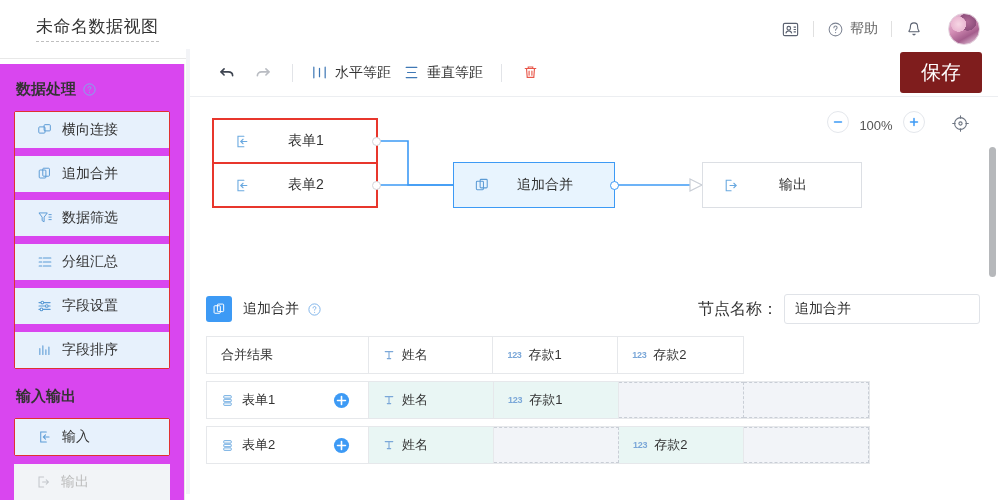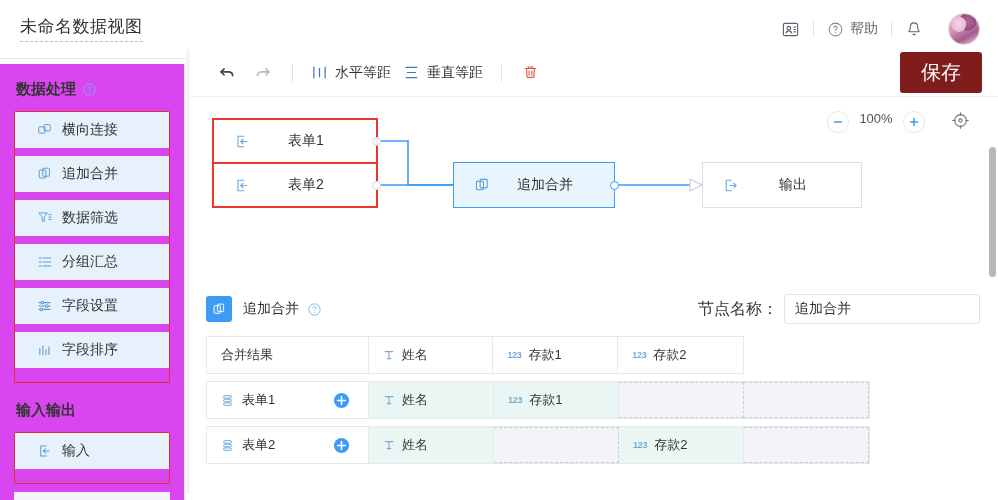--- a/index.html
+++ b/index.html
@@ -10,21 +10,21 @@
     overflow: hidden;
     color: #333;
   }
   #app { position: relative; width: 998px; height: 500px; }
 
   
   .header {
     position: absolute; left: 0; top: 0; width: 998px; height: 59px;
     background: #ffffff; border-bottom: 1px solid #e8e8e8;
     display: flex; align-items: center; justify-content: space-between;
-    padding: 0 18px 0 20px;
+    padding: 0 18px 0 36px;
   }
   .doc-title {
     font-size: 17px; color: #333; letter-spacing: .5px;
     border-bottom: 1px dashed #bfbfbf; padding-bottom: 3px; line-height: 22px;
     cursor: text;
   }
   .header-right { display: flex; align-items: center; gap: 0px; }
   .hr-item { display:flex; align-items:center; gap:6px; padding: 0 13px; cursor: pointer; }
   .hr-label { font-size: 14px; color: #666; }
   .hr-divider { width:1px; height:16px; background:#e0e0e0; }
@@ -48,21 +48,21 @@
     display:flex; align-items:center; gap:6px;
     font-size: 15px; color: #333; font-weight: 700; margin-bottom: 12px; margin-left: 2px;
   }
   .side-section-title.second { margin-top: 18px; }
   .group-box { border: 1px solid #e03131; border-radius: 2px; padding: 0; }
   .side-item {
     height: 36px; display: flex; align-items: center; gap: 9px;
     background: #e7f1fc; padding-left: 22px; font-size: 14px; color: #333;
     cursor: pointer; margin-bottom: 8px;
   }
-  .side-item:last-child { margin-bottom: 14px; }
+  .side-item:last-child { margin-bottom: 0; }
   .side-item.disabled { color: #bbb; background: #f2f4f7; cursor: default; }
   .side-item .ic { flex: 0 0 auto; }
 
   
   .work { position: absolute; left: 186px; top: 49px; width: 908px; height: 445px; background: #f3f4f7; }
 
   
   .toolbar {
     position: absolute; left: 4px; top: 0; width: 808px; height: 48px;
     background: #fff; border-bottom: 1px solid #eceef1;
@@ -76,21 +76,21 @@
     background: #7f1d1d; color:#fff; font-size:20px; border:none; border-radius:3px;
     padding: 7px 21px; cursor:pointer; font-family: inherit;
   }
 
   
   .canvas {
     position: absolute; left: 4px; top: 48px; width: 808px; height: 185px;
     background: #ffffff; overflow: hidden;
   }
   .zoom-ctrl {
-    position:absolute; right: 28px; top: 14px; display:flex; align-items:flex-start; gap: 10px;
+    position:absolute; right: 28px; top: 14px; display:flex; align-items:flex-end; gap: 10px;
   }
   .zoom-circle {
     width: 22px; height:22px; border-radius:50%; border:1px solid #e4e7ec;
     display:flex; align-items:center; justify-content:center; cursor:pointer; color:#3d9af5;
   }
   .zoom-val { font-size: 13px; color:#555; min-width:34px; text-align:center; }
   .zoom-fit { margin-left: 16px; cursor:pointer; display:flex; align-items:center; }
 
   .node {
     position: absolute; height: 46px; display:flex; align-items:center;

